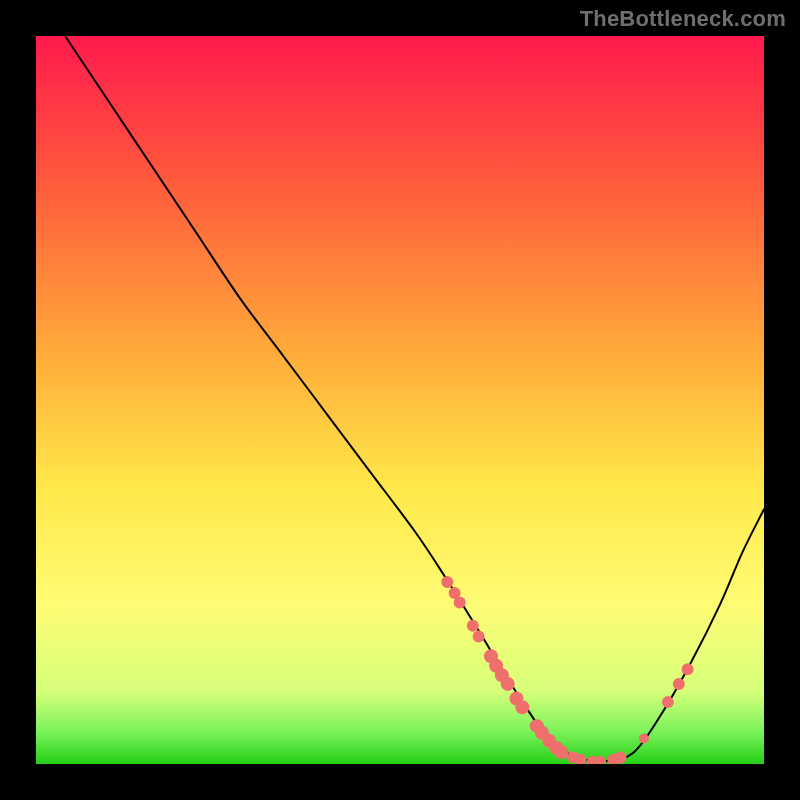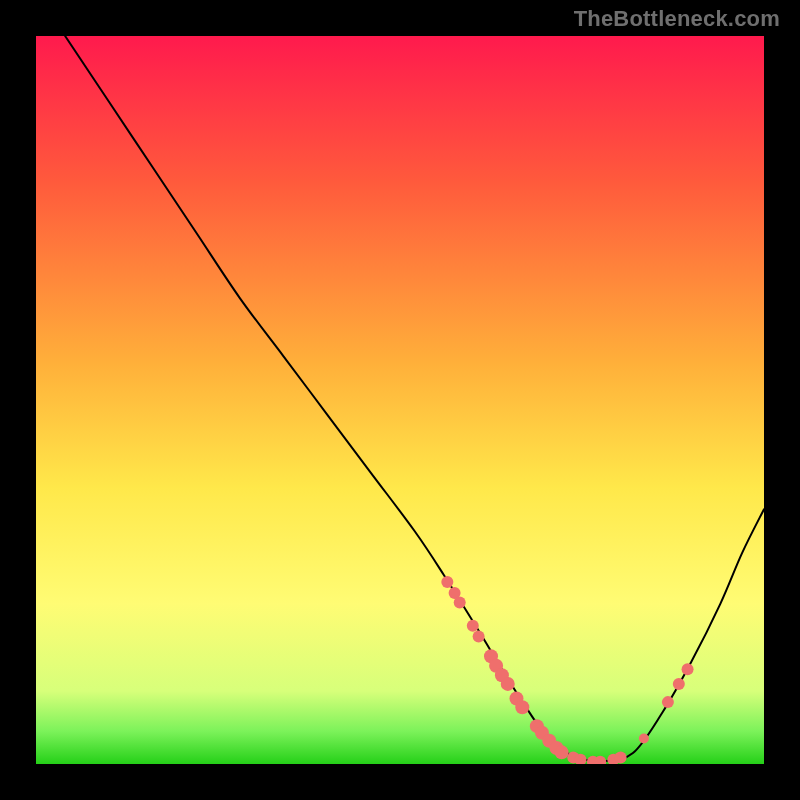--- a/index.html
+++ b/index.html
@@ -13,21 +13,21 @@
   }
   .outer {
     width: 800px;
     height: 800px;
     background: #000;
     position: relative;
   }
   .watermark {
     position: absolute;
     top: 6px;
-    right: 20px;
+    right: 14px;
     color: #6f6f6f;
     font-size: 22px;
     font-weight: 600;
     letter-spacing: 0.2px;
     user-select: none;
   }
   .plot {
     position: absolute;
     left: 36px;
     top: 36px;

